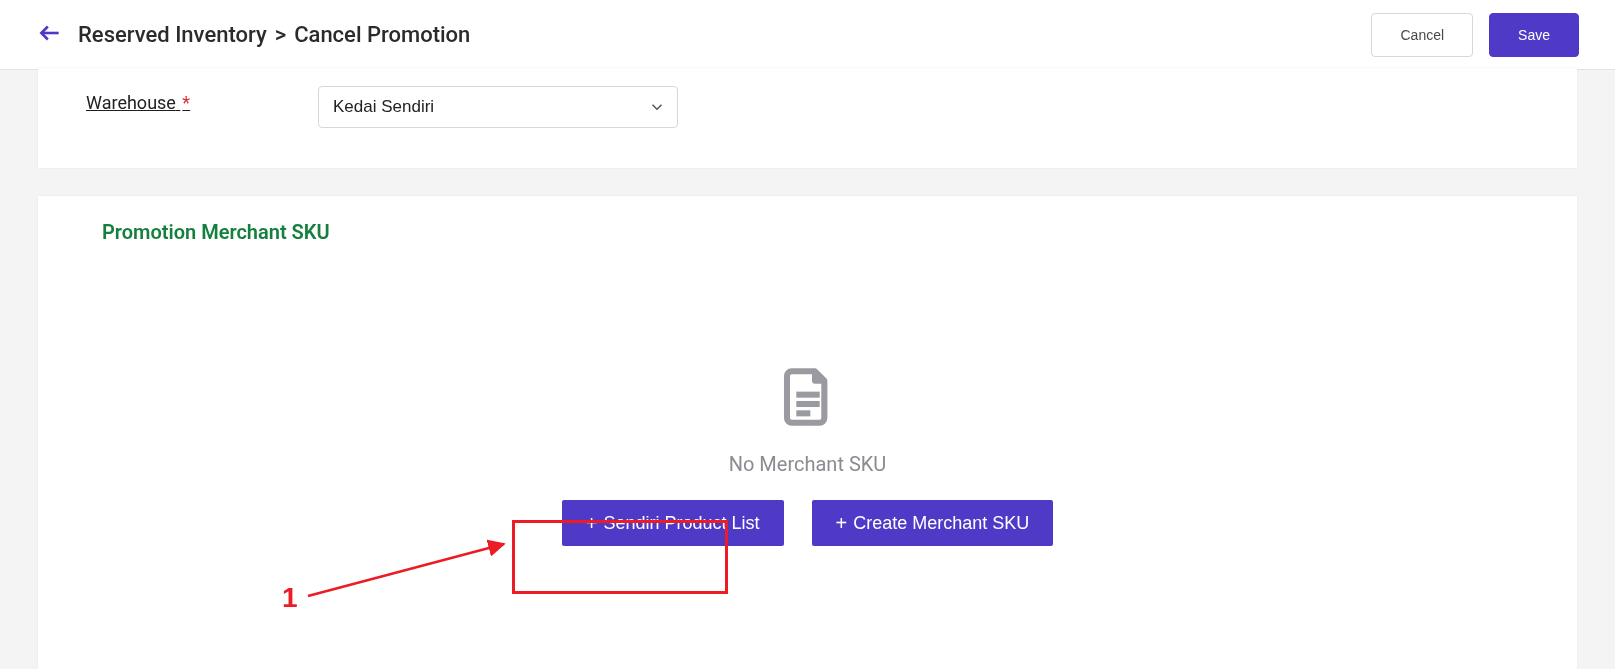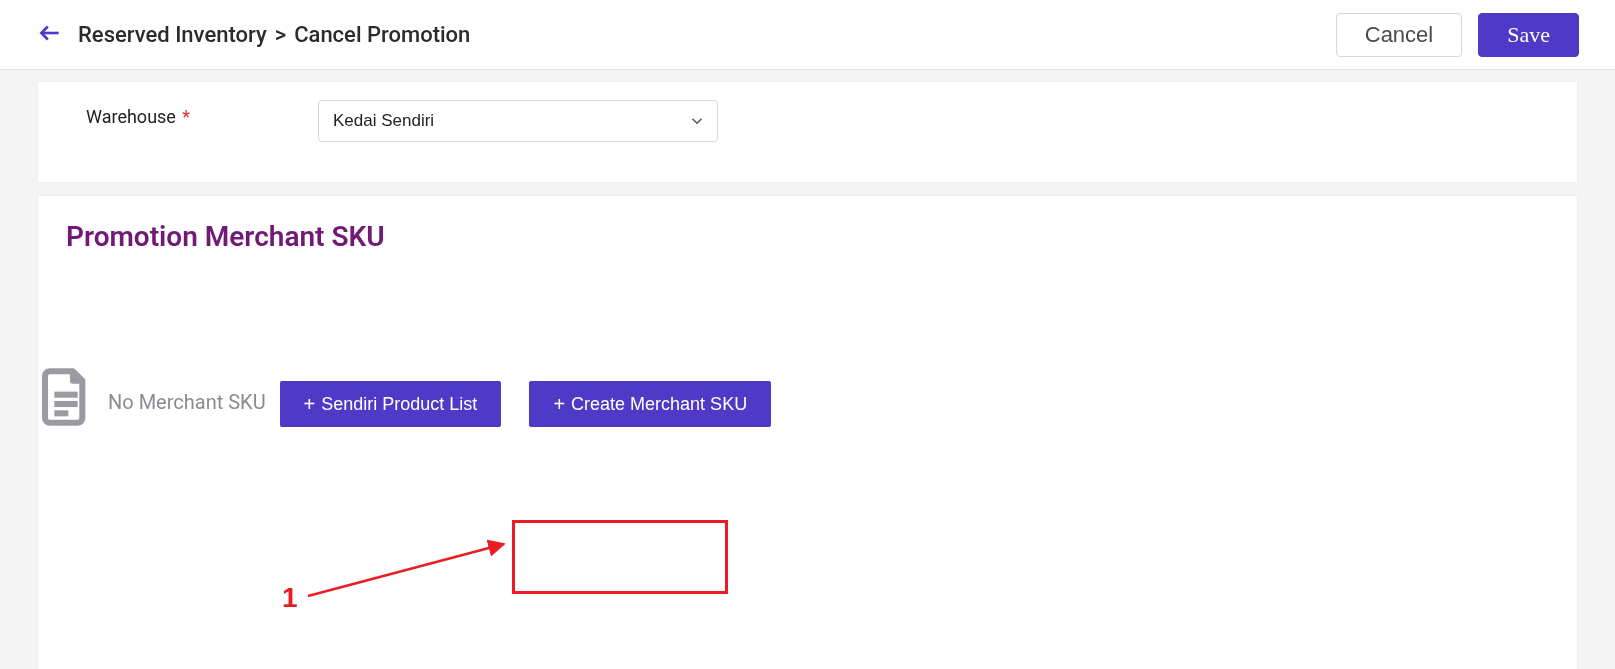--- a/index.html
+++ b/index.html
@@ -47,63 +47,62 @@
   .breadcrumb .sep { color: #2b2b2b; }
   .header-actions {
     margin-left: auto;
     display: flex;
     gap: 16px;
   }
   .btn {
     height: 44px;
     padding: 0 28px;
     border-radius: 4px;
-    font-size: 22px;
+    font-size: 14px;
     font-weight: 500;
     cursor: pointer;
     display: inline-flex;
     align-items: center;
     justify-content: center;
   }
   .btn-secondary {
     background: #ffffff;
     color: #4a4a4a;
     border: 1px solid #d6d6dc;
   }
   .btn-primary {
     background: #4f39c7;
     color: #ffffff;
     border: 1px solid #4f39c7;
-    font-family: Liberation Serif, serif;
   }
 
   
   .card {
     position: absolute;
     background: #ffffff;
     left: 38px;
     right: 38px;
     box-shadow: 0 0 0 1px rgba(0,0,0,0.02);
   }
 
   
-  .warehouse-card { top: 82px; height: 100px; padding: 18px 48px 0 48px; }
+  .warehouse-card { top: 68px; height: 100px; padding: 18px 48px 0 48px; text-decoration: underline; }
   .form-row {
     display: flex;
     align-items: flex-start;
     gap: 0;
   }
   .form-label {
     width: 232px;
     font-size: 18px;
     color: #222;
     padding-top: 6px;
   }
   .form-label .req { color: #e02b2b; margin-left: 2px; }
-  .select-wrap { position: relative; width: 400px; }
+  .select-wrap { position: relative; width: 360px; }
   .select-input {
     width: 100%;
     height: 42px;
     border: 1px solid #d7d7dd;
     border-radius: 4px;
     background: #ffffff;
     padding: 0 40px 0 14px;
     font-size: 17px;
     color: #222;
     appearance: none;
@@ -114,26 +113,26 @@
     position: absolute;
     right: 12px; top: 50%; transform: translateY(-50%);
     width: 18px; height: 18px;
     color: #555;
     pointer-events: none;
   }
   .select-caret svg { width: 100%; height: 100%; stroke: currentColor; stroke-width: 2; fill: none; }
 
   
   .sku-card { top: 196px; bottom: 0; padding: 24px 28px 0 28px; }
-  .card-title { font-size: 28px; font-weight: 600; color: #701a75; }
+  .card-title { font-size: 20px; font-weight: 600; color: #15803d; margin-left: 36px; }
   .empty-state {
     position: absolute;
     left: 0; right: 0; top: 170px;
     display: flex;
-    flex-direction: row;
+    flex-direction: column;
     align-items: center;
     gap: 14px;
   }
   .empty-icon { color: #9a9aa1; }
   .empty-icon svg { width: 56px; height: 62px; stroke: currentColor; stroke-width: 2.6; fill: none; stroke-linejoin: round; }
   .empty-text { font-size: 20px; color: #8b8b92; margin-top: 6px; }
   .empty-actions {
     display: flex;
     gap: 28px;
     margin-top: 10px;

